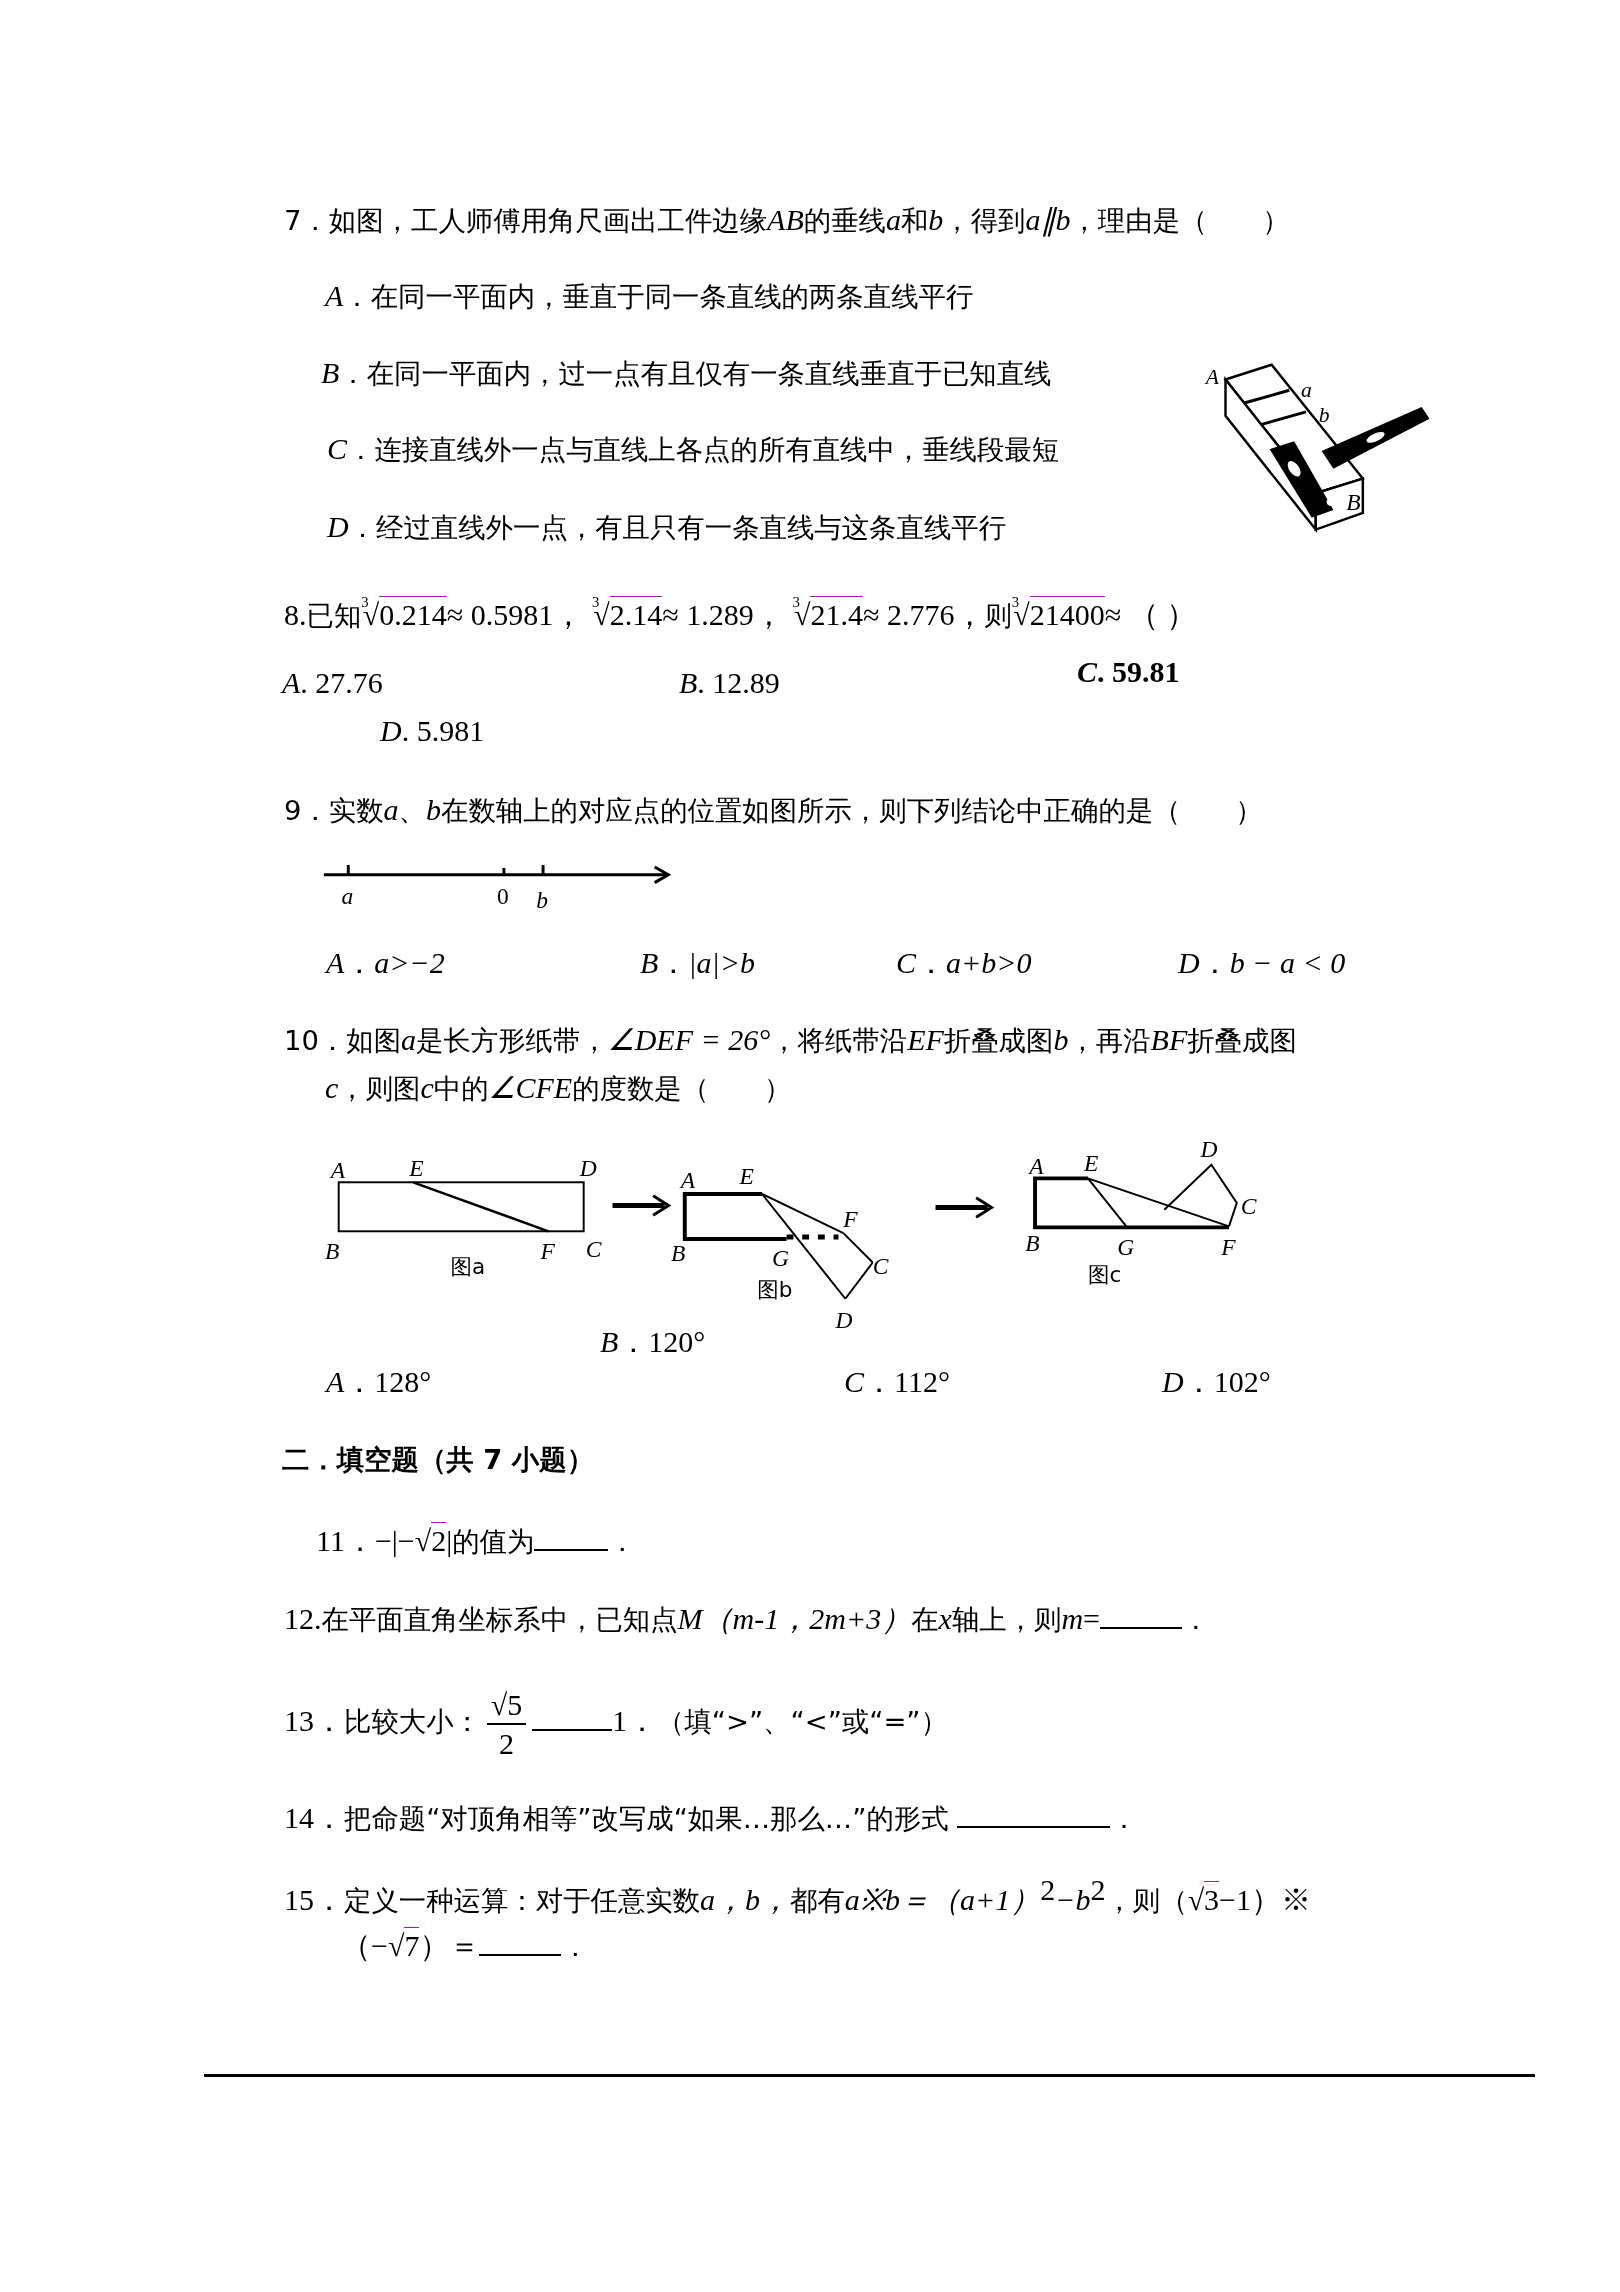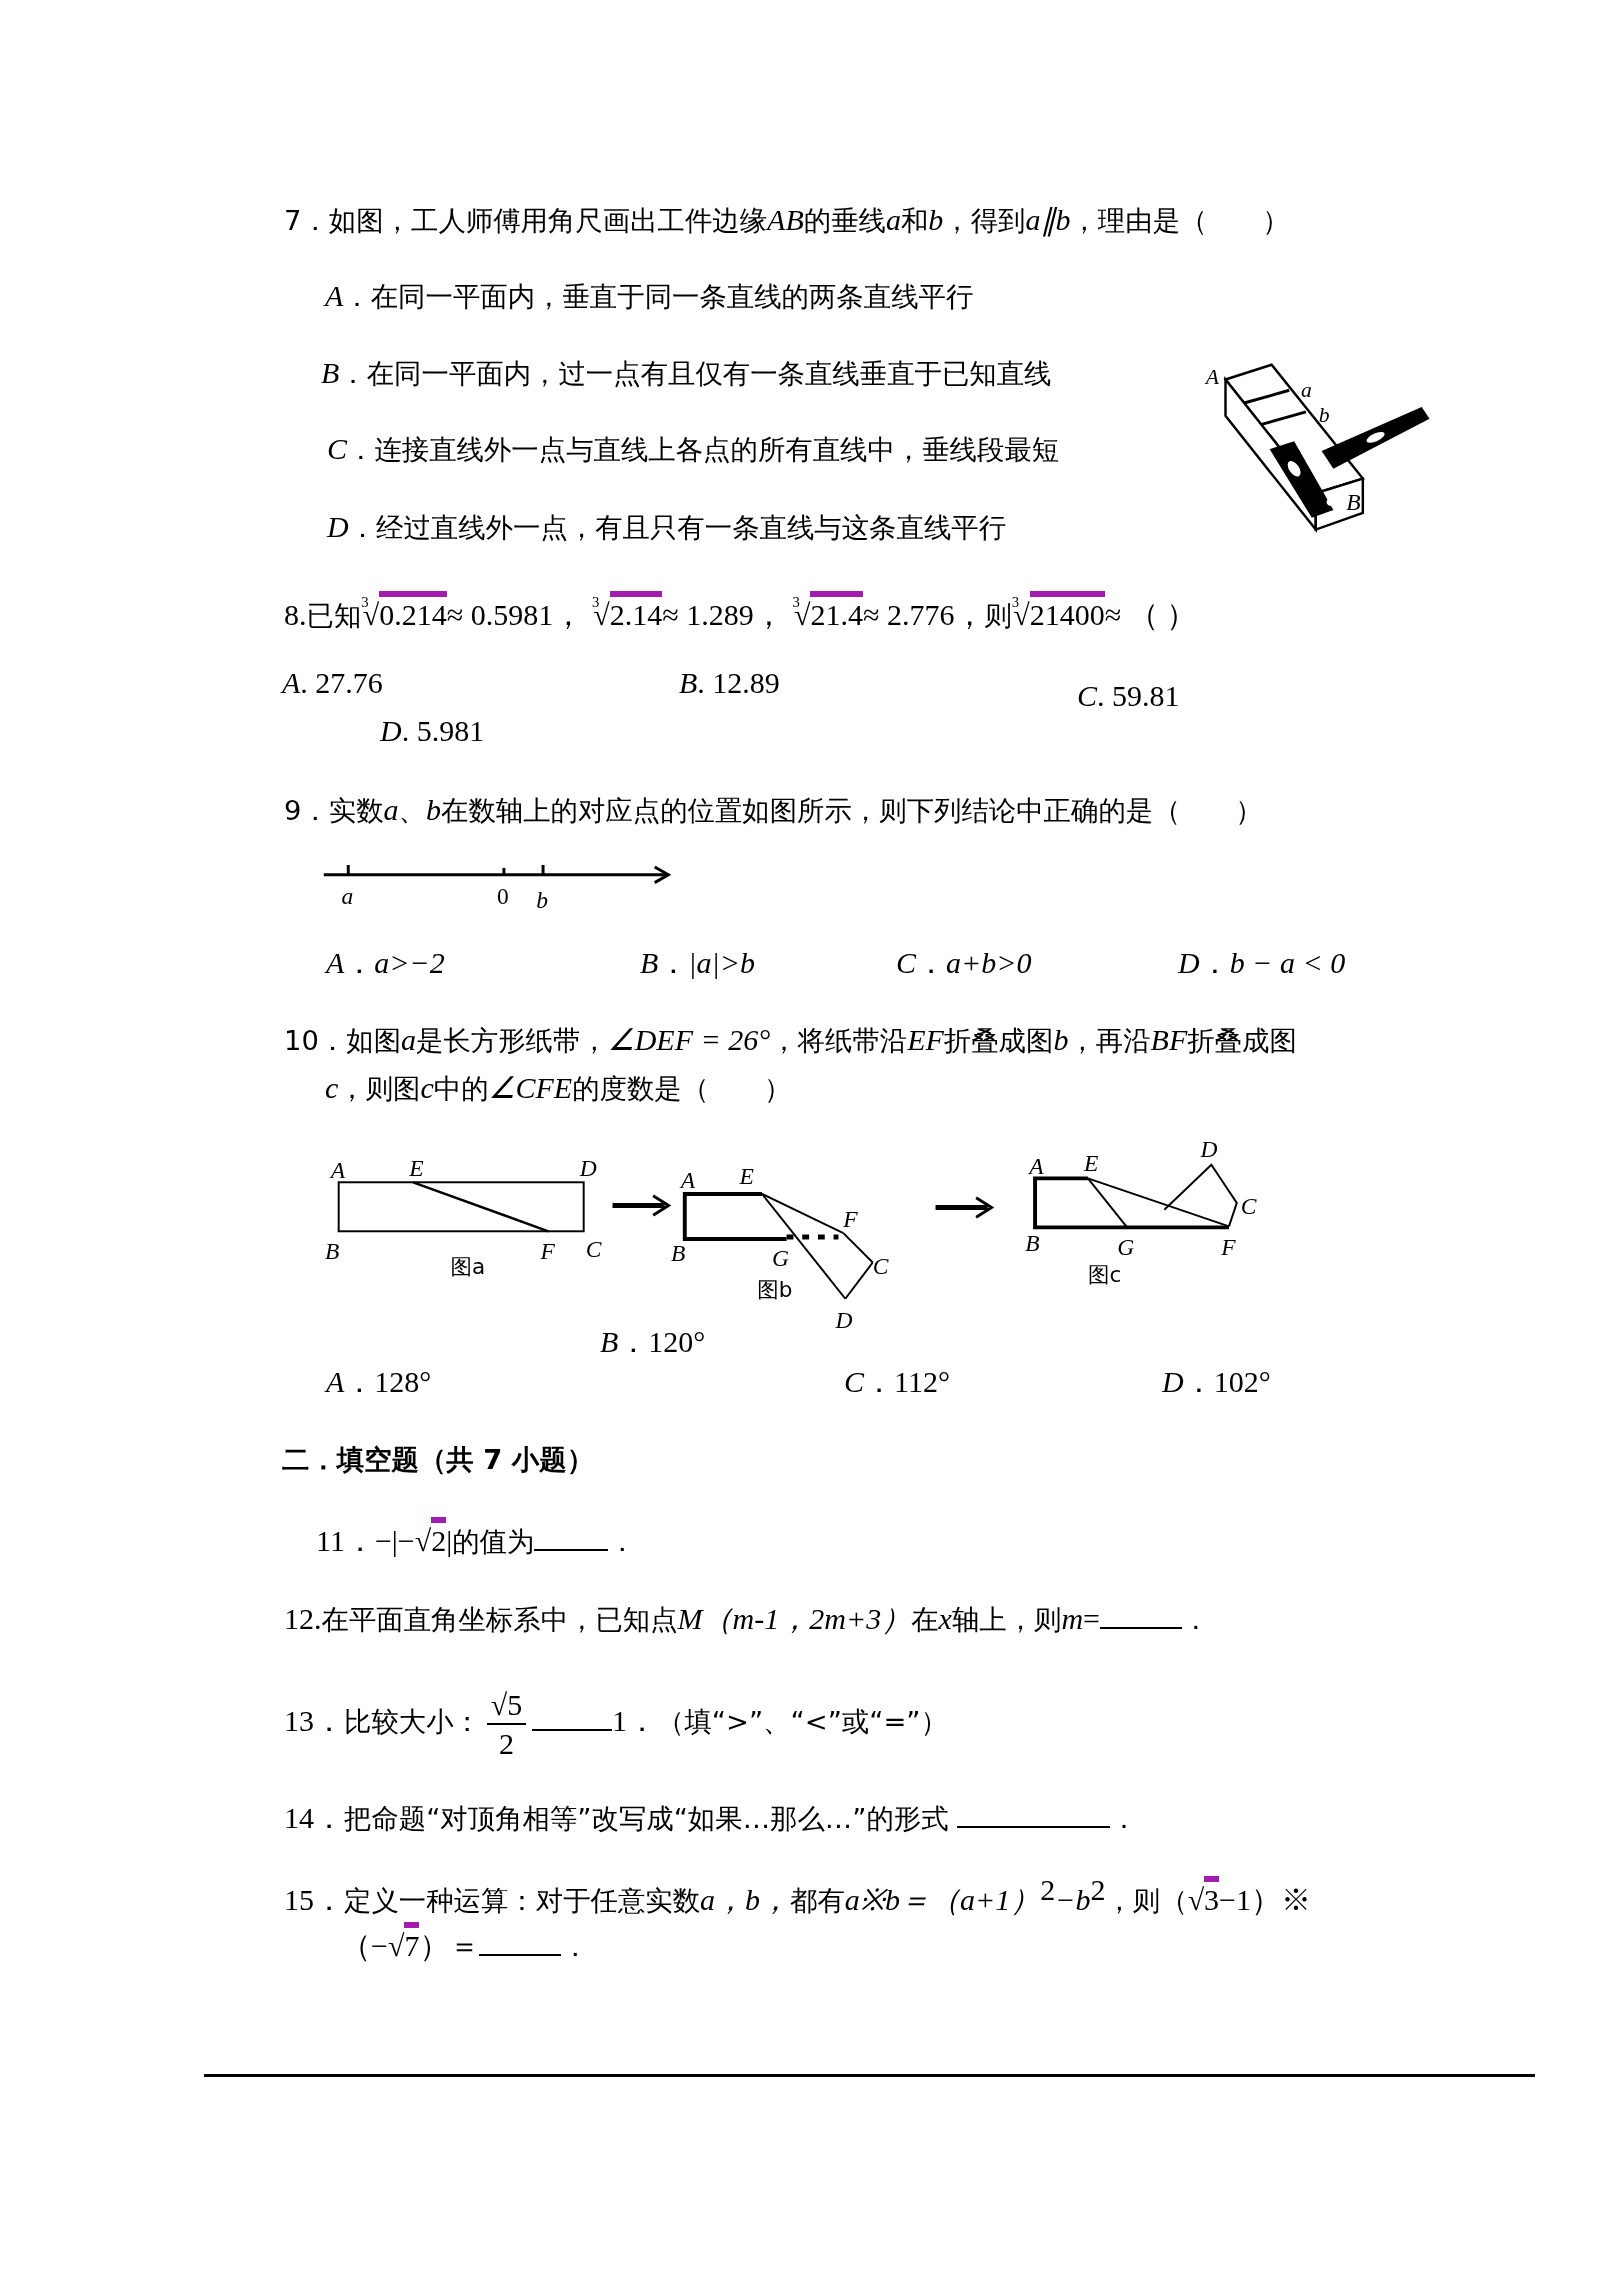--- a/index.html
+++ b/index.html
@@ -6,21 +6,21 @@
   body { width:1620px; height:2293px; position:relative; overflow:hidden;
          font-family:"DejaVu Sans", sans-serif; color:#000; }
   .line { position:absolute; font-size:27.4px; line-height:32px; white-space:nowrap; }
   .it { font-family:"Liberation Serif", serif; font-style:italic; font-size:30px; }
   .rm { font-family:"Liberation Serif", serif; font-size:30px; }
   .opt-letter { font-family:"Liberation Serif", serif; font-style:italic; font-size:30px; }
   .blank { display:inline-block; border-bottom:2px solid #000; height:27.4px; vertical-align:baseline; }
   .sec { font-weight:bold; }
   .rad { font-family:"Liberation Serif", serif; font-size:30px; }
   .rad .idx { font-size:14.7px; vertical-align:17.6px; margin-right:-5.9px; }
-  .rad .over { border-top:6px solid #a21caf; padding-top:1px; }
+  .rad .over { border-top:1px solid #a21caf; padding-top:1px; }
   .frac { display:inline-block; vertical-align:middle; text-align:center; font-family:"Liberation Serif", serif; font-size:30px; margin:0 5.9px; }
   .frac .num { display:block; border-bottom:2px solid #000; padding:0 3.9px; line-height:37px; }
   .frac .den { display:block; line-height:37px; }
   sup { font-size:17.6px; }
   .fig { position:absolute; }
   .footer-rule { position:absolute; left:204px; top:2074px; width:1331px; height:2.9px; background:#000; }
 </style>
 </head>
 <body>
 
@@ -63,21 +63,21 @@
   <text x="153" y="160" font-family="Liberation Serif, serif" font-style="italic" font-size="24">B</text>
 </svg>
 
 <div class="line" style="left:284px; top:586px;">
   <span class="rm">8.</span><span>已知</span><span class="rad"><span class="idx">3</span>√<span class="over">0.214</span></span><span class="rm">≈ 0.5981，</span>
   <span class="rad"><span class="idx">3</span>√<span class="over">2.14</span></span><span class="rm">≈ 1.289，</span>
   <span class="rad"><span class="idx">3</span>√<span class="over">21.4</span></span><span class="rm">≈ 2.776，</span><span>则</span><span class="rad"><span class="idx">3</span>√<span class="over">21400</span></span><span class="rm">≈ （ ）</span>
 </div>
 <div class="line rm" style="left:282px; top:667px;"><span class="opt-letter">A</span>. <span>27.76</span></div>
 <div class="line rm" style="left:679px; top:667px;"><span class="opt-letter">B</span>. <span>12.89</span></div>
-<div class="line rm" style="left:1077px; top:680px;"><span class="opt-letter">C</span>. <span>59.81</span></div>
+<div class="line rm" style="left:1077px; top:656px;font-weight:bold;"><span class="opt-letter">C</span>. <span>59.81</span></div>
 <div class="line rm" style="left:380px; top:715px;"><span class="opt-letter">D</span>. <span>5.981</span></div>
 
 <div class="line" style="left:284px; top:794px;">
   <span>9．</span><span>实数</span><span class="it">a</span><span>、</span><span class="it">b</span><span>在数轴上的对应点的位置如图所示，则下列结论中正确的是（　　）</span>
 </div>
 <svg class="fig" style="left:314px; top:853px;" width="372" height="69" viewBox="0 0 380 70">
   <line x1="10" y1="22" x2="360" y2="22" stroke="#000" stroke-width="3"></line>
   <polyline points="348,14 362,22 348,30" fill="none" stroke="#000" stroke-width="3"></polyline>
   <line x1="35" y1="12" x2="35" y2="22" stroke="#000" stroke-width="3"></line>
   <line x1="194" y1="15" x2="194" y2="22" stroke="#000" stroke-width="3"></line>

